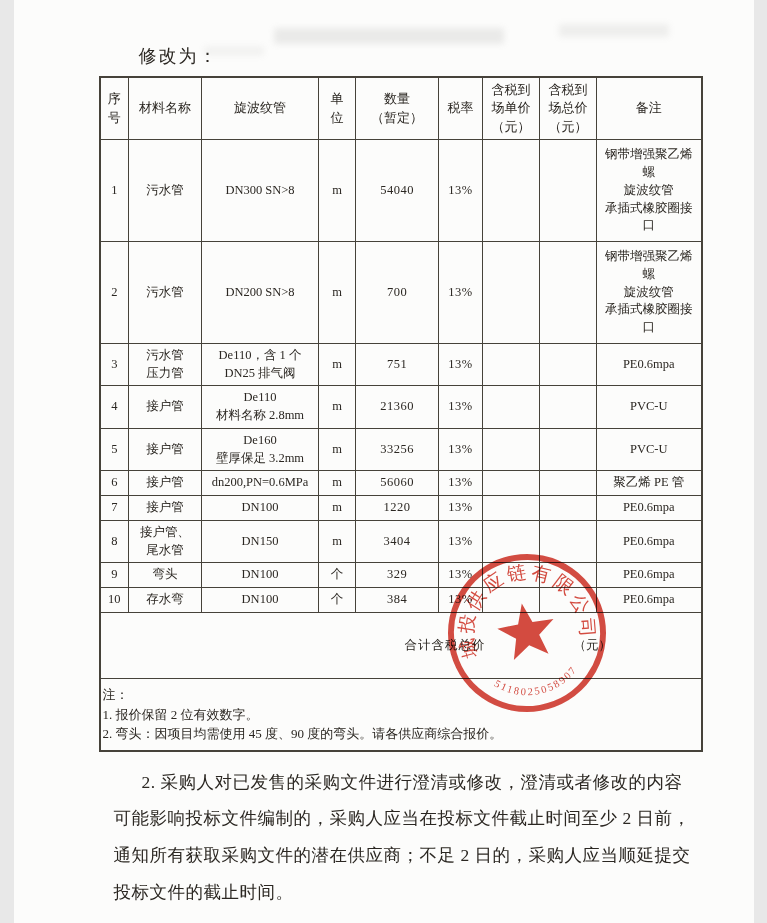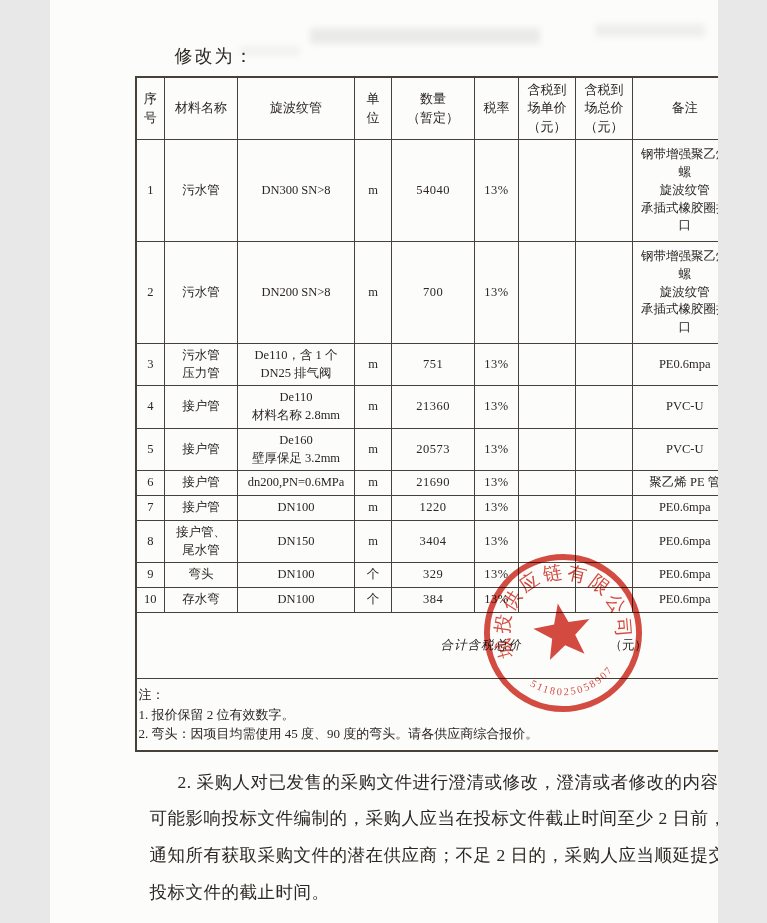--- a/index.html
+++ b/index.html
@@ -3,21 +3,21 @@
 <meta charset="utf-8">
 <style>
   :root{
     --ink:#2b2722;
     --border:#46423a;
     --paper:#fcfcfb;
   }
   html,body{margin:0;padding:0;background:#e8e8e8;}
   .page{
     position:relative;
-    width:668px;height:923px;
+    width:740px;height:923px;
     margin:0 auto;
     background:var(--paper);
     overflow:hidden;
     font-family:"Liberation Serif","DejaVu Serif",serif;
     color:var(--ink);
     box-sizing:border-box;
     padding:44px 80px 0 85px;
   }
   
   .ghost{position:absolute;background:#9a9a98;filter:blur(3px);opacity:.18;border-radius:2px;pointer-events:none;}
@@ -59,21 +59,21 @@
   col.c-tprice{width:57px;}
   col.c-remark{width:105px;}
   tbody td.col-qty, tbody td.col-tax{letter-spacing:.5px;}
   tbody tr:nth-child(1) td, tbody tr:nth-child(2) td{padding:6px 2px;margin-left:34px;}
   tbody tr:nth-child(11) td.col-qty,
   tbody tr:nth-child(12) td.col-qty{vertical-align:bottom;padding-bottom:1px;}
   tr.total-row td{
     text-align:left;padding:7px 2px;
   }
   .total-inner{display:flex;align-items:center;}
-  .total-label{margin-left:302px;letter-spacing:1px;font-style:italic;}
+  .total-label{margin-left:302px;letter-spacing:1px;}
   .total-unit{margin-left:88px;}
   tr.notes-row td{
     text-align:left;
     padding:4px 8px 7px 6px;
     font-size:13px;
     line-height:1.5;
     white-space:normal;
   }
   .note-line{display:block;}
 
@@ -195,32 +195,32 @@
           <td class="col-unit_price"></td>
           <td class="col-total_price"></td>
           <td class="col-remark">PVC-U</td>
         </tr>
         <tr>
           <td class="col-seq">5</td>
           <td class="col-material">接户管</td>
           <td class="col-spec">De160
 壁厚保足 3.2mm</td>
           <td class="col-unit">m</td>
-          <td class="col-qty">20573</td>
+          <td class="col-qty">33256</td>
           <td class="col-tax">13%</td>
           <td class="col-unit_price"></td>
           <td class="col-total_price"></td>
           <td class="col-remark">PVC-U</td>
         </tr>
         <tr>
           <td class="col-seq">6</td>
           <td class="col-material">接户管</td>
           <td class="col-spec">dn200,PN=0.6MPa</td>
           <td class="col-unit">m</td>
-          <td class="col-qty">21690</td>
+          <td class="col-qty">56060</td>
           <td class="col-tax">13%</td>
           <td class="col-unit_price"></td>
           <td class="col-total_price"></td>
           <td class="col-remark">聚乙烯 PE 管</td>
         </tr>
         <tr>
           <td class="col-seq">7</td>
           <td class="col-material">接户管</td>
           <td class="col-spec">DN100</td>
           <td class="col-unit">m</td>

